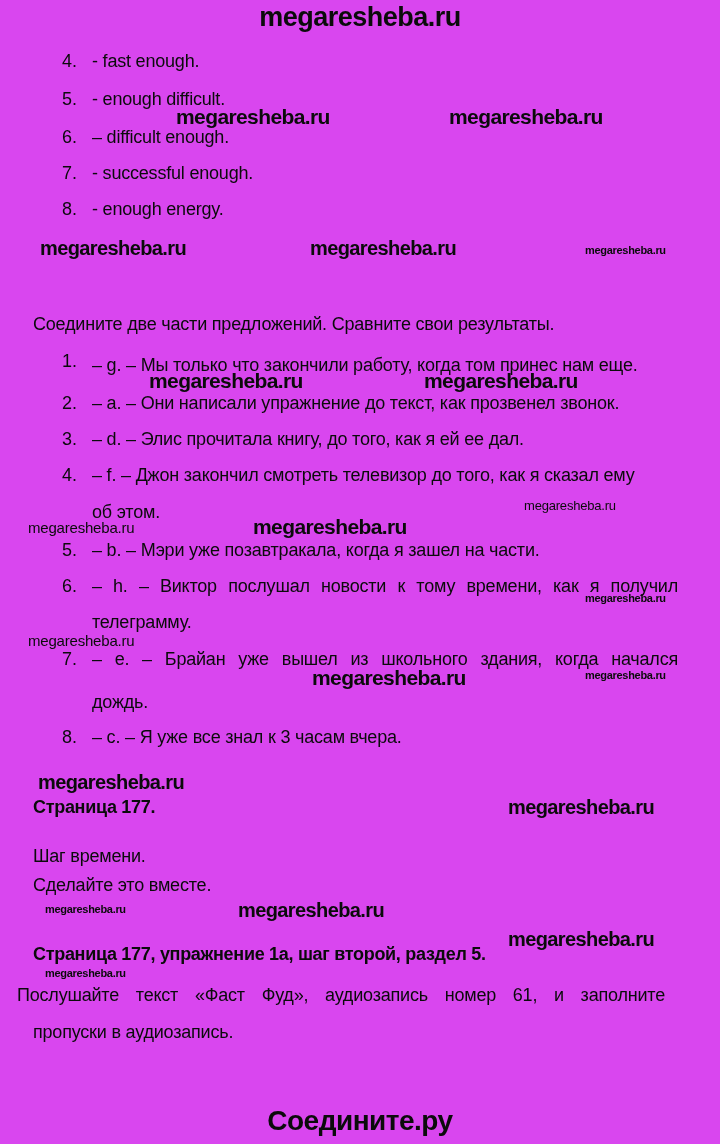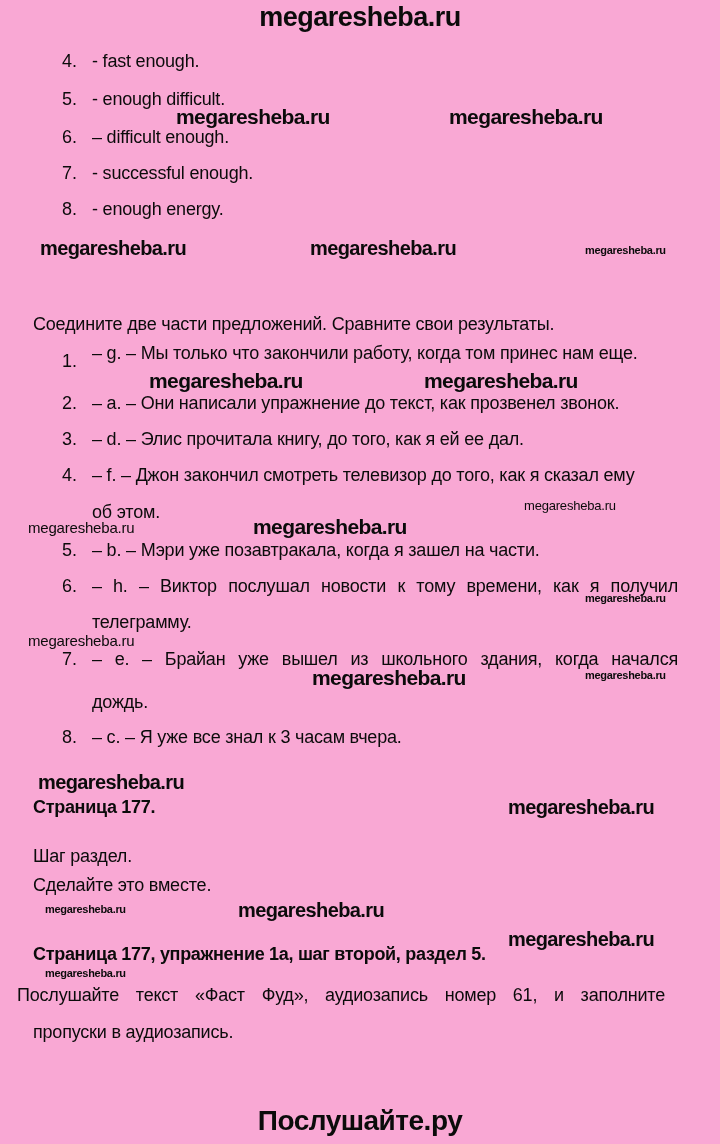--- a/index.html
+++ b/index.html
@@ -1,19 +1,19 @@
 <!DOCTYPE html>
 <html><head>
 <meta charset="utf-8">
 <style>
   html,body{margin:0;padding:0;background:#ffffff;}
   .page{
     position:relative;
     width:720px;height:1144px;
-    background:#f9a8d4;
+    background:#d946ef;
     color:#0b0b0b;
     font-family:"Liberation Sans","DejaVu Sans",sans-serif;
     font-size:18px;
     letter-spacing:-0.2px;
     overflow:hidden;
   }
   .abs{position:absolute;white-space:nowrap;line-height:1.05;}
   .center{left:0;width:720px;text-align:center;}
   .site-title{font-size:27px;font-weight:bold;letter-spacing:-0.5px;}
   .site-footer{font-size:28px;font-weight:bold;letter-spacing:-0.5px;}
@@ -57,21 +57,21 @@
   <span class="abs num" style="left:62px;top:200px">8.</span>
   <span class="abs" style="left:92px;top:200px">- enough energy.</span>
 
   <span class="abs wm wm-lg" style="left:40px;top:238px">megaresheba.ru</span>
   <span class="abs wm wm-lg" style="left:310px;top:238px">megaresheba.ru</span>
   <span class="abs wm wm-sm" style="left:585px;top:245px">megaresheba.ru</span>
 
   <div class="abs" style="left:33px;top:315px">Соедините две части предложений. Сравните свои результаты.</div>
 
   <span class="abs num" style="left:62px;top:352px">1.</span>
-  <span class="abs" style="left:92px;top:344px">– g. – Мы только что закончили работу, когда том принес нам еще.</span>
+  <span class="abs" style="left:92px;top:356px">– g. – Мы только что закончили работу, когда том принес нам еще.</span>
 
   <span class="abs wm wm-md" style="left:149px;top:370px">megaresheba.ru</span>
   <span class="abs wm wm-md" style="left:424px;top:370px">megaresheba.ru</span>
 
   <span class="abs num" style="left:62px;top:394px">2.</span>
   <span class="abs" style="left:92px;top:394px">– a. – Они написали упражнение до текст, как прозвенел звонок.</span>
 
   <span class="abs num" style="left:62px;top:430px">3.</span>
   <span class="abs" style="left:92px;top:430px">– d. – Элис прочитала книгу, до того, как я ей ее дал.</span>
 
@@ -99,28 +99,28 @@
   <span class="abs wm wm-sm" style="left:585px;top:670px">megaresheba.ru</span>
   <span class="abs" style="left:92px;top:693px">дождь.</span>
 
   <span class="abs num" style="left:62px;top:728px">8.</span>
   <span class="abs" style="left:92px;top:728px">– c. – Я уже все знал к 3 часам вчера.</span>
 
   <span class="abs wm wm-lg" style="left:38px;top:772px">megaresheba.ru</span>
   <div class="abs heading" style="left:33px;top:798px">Страница 177.</div>
   <span class="abs wm wm-lg" style="left:508px;top:797px">megaresheba.ru</span>
 
-  <div class="abs" style="left:33px;top:847px">Шаг раздел.</div>
+  <div class="abs" style="left:33px;top:847px">Шаг времени.</div>
   <div class="abs" style="left:33px;top:876px">Сделайте это вместе.</div>
 
   <span class="abs wm wm-sm" style="left:45px;top:904px">megaresheba.ru</span>
   <span class="abs wm wm-lg" style="left:238px;top:900px">megaresheba.ru</span>
   <span class="abs wm wm-lg" style="left:508px;top:929px">megaresheba.ru</span>
 
   <div class="abs heading" style="left:33px;top:945px">Страница 177, упражнение 1а, шаг второй, раздел 5.</div>
   <span class="abs wm wm-sm" style="left:45px;top:968px">megaresheba.ru</span>
 
   <span class="abs just" style="left:17px;top:986px;width:648px">Послушайте текст «Фаст Фуд», аудиозапись номер 61, и заполните</span>
   <span class="abs" style="left:33px;top:1023px">пропуски в аудиозапись.</span>
 
-  <div class="abs center site-footer" style="top:1106px">Послушайте.ру</div>
+  <div class="abs center site-footer" style="top:1106px">Соедините.ру</div>
 
 </div>
 
 </body></html>

